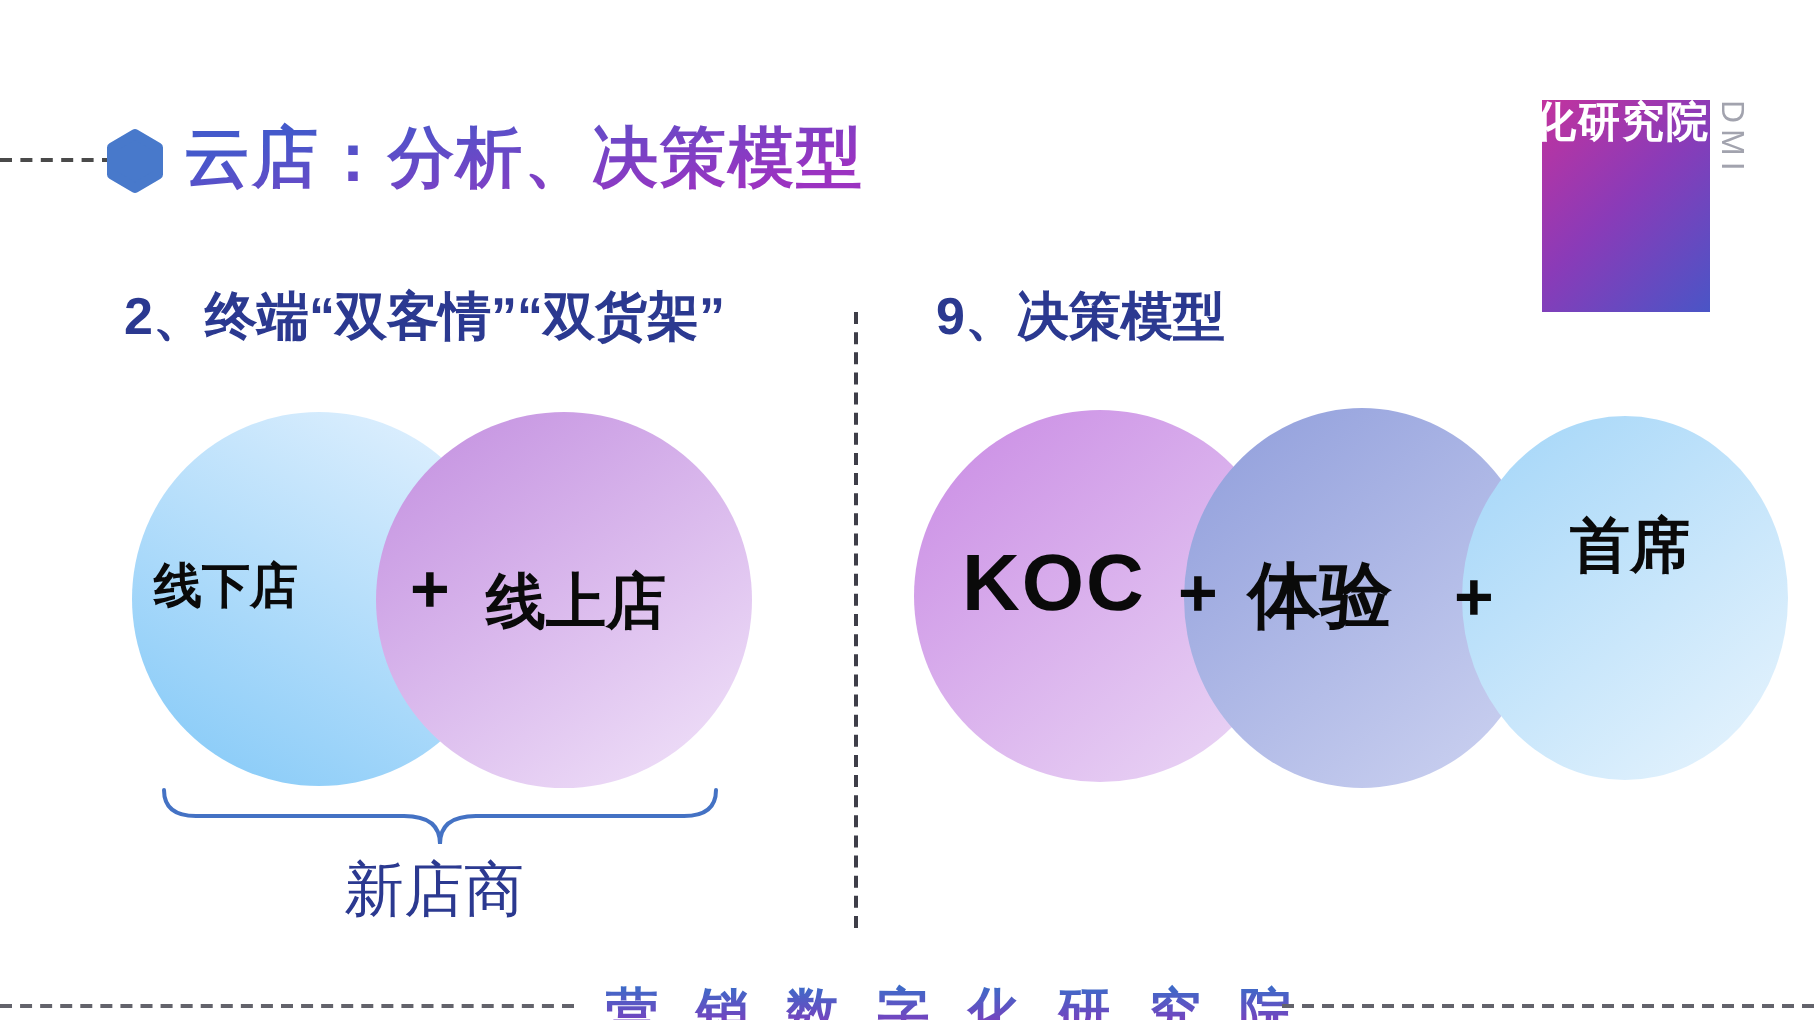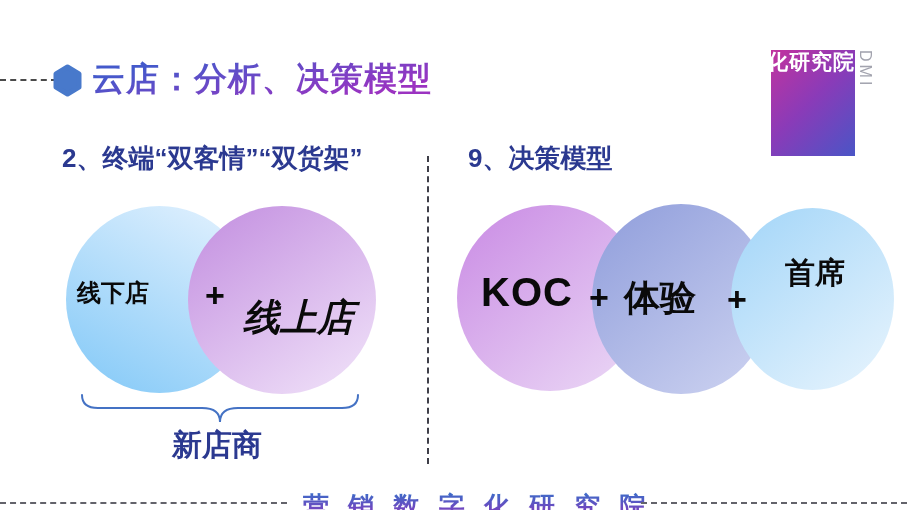--- a/index.html
+++ b/index.html
@@ -43,30 +43,30 @@
   #c-koc{left:457px;top:168px;width:186px;height:186px;z-index:1;
     background:linear-gradient(140deg,#C98AE4 0%,#EAD6F5 95%);}
   #c-exp{left:592px;top:167px;width:178px;height:190px;z-index:2;border-radius:50%;
     background:linear-gradient(140deg,#8F9DDB 0%,#CBD1F0 95%);}
   #c-chief{left:731px;top:171px;width:163px;height:182px;z-index:3;border-radius:50%;
     background:linear-gradient(140deg,#A2D5F8 0%,#E5F3FD 95%);}
   
   .circle-label{position:absolute;z-index:5;color:#0a0a0a;font-weight:700;white-space:nowrap;}
   #lbl-offline{left:77px;top:240px;font-size:24px;}
   #lbl-plus1{left:205px;top:239px;font-size:34px;}
-  #lbl-online{left:243px;top:256px;font-size:37px;font-style:italic;}
+  #lbl-online{left:243px;top:244px;font-size:30px;}
   #lbl-koc{left:481px;top:233px;font-size:40px;letter-spacing:1px;}
   #lbl-plus2{left:589px;top:241px;font-size:34px;}
   #lbl-exp{left:624px;top:237px;font-size:36px;}
   #lbl-plus3{left:727px;top:243px;font-size:34px;}
   #lbl-chief1{left:785px;top:216px;font-size:30px;}
   #lbl-chief2{left:763px;top:255px;font-size:30px;}
   
   .brace{position:absolute;left:80px;top:356px;z-index:4;}
-  #brace-label{position:absolute;left:172px;top:388px;font-size:30px;font-weight:700;color:#2B3990;white-space:nowrap;}
+  #brace-label{position:absolute;left:172px;top:388px;font-size:30px;font-weight:400;color:#2B3990;white-space:nowrap;}
   
   .footer-dash{position:absolute;top:465px;height:0;border-top:2px dashed #63636b;}
   #fdash-left{left:0;width:287px;}
   #fdash-right{left:641px;width:266px;}
   .footer-text{
     position:absolute;left:303px;top:452px;font-size:26px;font-weight:700;letter-spacing:6px;
     background:linear-gradient(180deg,#3D6BC8 12%,#9030BB 85%);
     -webkit-background-clip:text;background-clip:text;color:transparent;white-space:nowrap;
   }
 </style>

